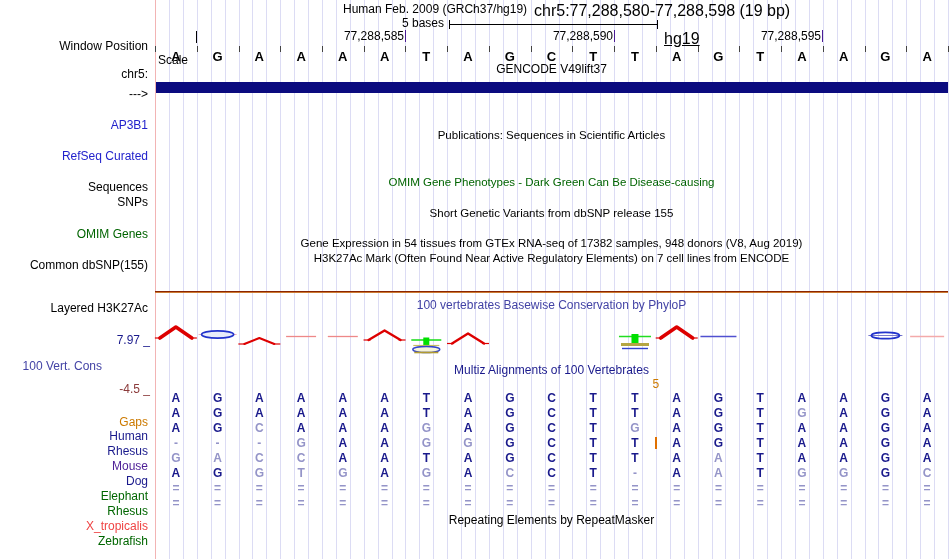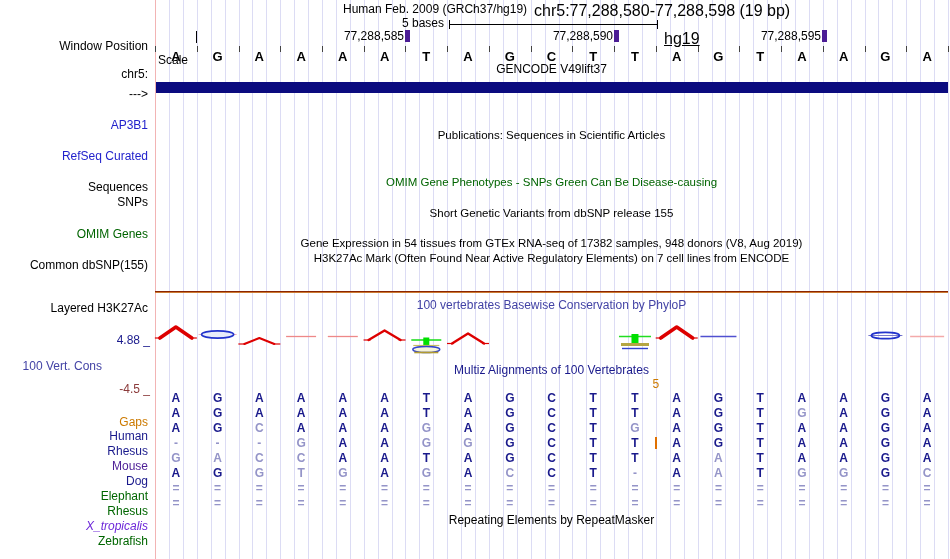--- a/index.html
+++ b/index.html
@@ -8,21 +8,21 @@
     font-family:"Liberation Sans",sans-serif;color:#000;
   }
   .abs{position:absolute;white-space:nowrap;}
   .lbl{position:absolute;font-size:12px;text-align:right;white-space:nowrap;line-height:13px;margin-top:38px;}
   .msg{position:absolute;left:155px;width:793px;text-align:center;font-size:11.5px;line-height:13px;white-space:nowrap;}
   .gridline{position:absolute;top:0;width:1px;height:559px;background:#dcdcf4;}
   .pinkline{position:absolute;top:0;width:1px;height:559px;background:#f2b4b4;}
   .basetick{position:absolute;width:1px;height:6px;background:#444;}
   .seqletter{position:absolute;font-size:13px;line-height:14px;transform:translateX(-50%);font-weight:bold;color:#000;}
   .mzletter{position:absolute;font-size:12px;line-height:13px;transform:translateX(-50%);font-weight:bold;}
-  .coord{position:absolute;font-size:12px;text-align:right;height:12px;line-height:13px;border-right:5px solid #4c1d95;padding-right:1px;}
+  .coord{position:absolute;font-size:12px;text-align:right;height:12px;line-height:13px;border-right:1px solid #4c1d95;padding-right:1px;}
   .navy{color:#1a1a8c;}
   .trackblue{color:#2222cc;}
   .omimgreen{color:#006400;}
   .orange{color:#cc7a00;}
   .consblue{color:#4343a5;}
   .maroon{color:#8b3a3a;}
 </style>
 </head>
 <body>
 
@@ -244,21 +244,21 @@
       <div class="mzletter" style="top: 467px; left: 551.5px; color: rgb(26, 26, 140);">C</div>
       <div class="mzletter" style="top: 467px; left: 593.2px; color: rgb(26, 26, 140);">T</div>
       <div class="mzletter" style="top: 467px; left: 635px; color: rgb(148, 148, 200);">-</div>
       <div class="mzletter" style="top: 467px; left: 676.7px; color: rgb(26, 26, 140);">A</div>
       <div class="mzletter" style="top: 467px; left: 718.4px; color: rgb(148, 148, 200);">A</div>
       <div class="mzletter" style="top: 467px; left: 760.2px; color: rgb(26, 26, 140);">T</div>
       <div class="mzletter" style="top: 467px; left: 801.9px; color: rgb(148, 148, 200);">G</div>
       <div class="mzletter" style="top: 467px; left: 843.7px; color: rgb(148, 148, 200);">G</div>
       <div class="mzletter" style="top: 467px; left: 885.4px; color: rgb(26, 26, 140);">G</div>
       <div class="mzletter" style="top: 467px; left: 927.1px; color: rgb(148, 148, 200);">C</div>
-      <div class="lbl" style="top: 482px; left: 0px; width: 148px; color: #6d28d9; font-style: italic;">X_tropicalis</div>
+      <div class="lbl" style="top: 482px; left: 0px; width: 148px; color: #ef4444;">X_tropicalis</div>
       <div class="mzletter" style="top: 482px; left: 175.9px; color: rgb(148, 148, 200);">=</div>
       <div class="mzletter" style="top: 482px; left: 217.6px; color: rgb(148, 148, 200);">=</div>
       <div class="mzletter" style="top: 482px; left: 259.3px; color: rgb(148, 148, 200);">=</div>
       <div class="mzletter" style="top: 482px; left: 301.1px; color: rgb(148, 148, 200);">=</div>
       <div class="mzletter" style="top: 482px; left: 342.8px; color: rgb(148, 148, 200);">=</div>
       <div class="mzletter" style="top: 482px; left: 384.6px; color: rgb(148, 148, 200);">=</div>
       <div class="mzletter" style="top: 482px; left: 426.3px; color: rgb(148, 148, 200);">=</div>
       <div class="mzletter" style="top: 482px; left: 468px; color: rgb(148, 148, 200);">=</div>
       <div class="mzletter" style="top: 482px; left: 509.8px; color: rgb(148, 148, 200);">=</div>
       <div class="mzletter" style="top: 482px; left: 551.5px; color: rgb(148, 148, 200);">=</div>
@@ -311,34 +311,34 @@
   <div class="msg" style="top:63px;font-size:12px;">GENCODE V49lift37</div>
   <div class="lbl trackblue" style="top:81px;left:0;width:148px;">AP3B1</div>
   <div class="abs" style="top:82px;left:156px;width:792px;height:11px;background:#0b0b7f;"></div>
 
   <div class="lbl trackblue" style="top:112px;left:0;width:148px;">RefSeq Curated</div>
 
   <div class="msg" style="top:129px;">Publications: Sequences in Scientific Articles</div>
   <div class="lbl" style="top:143px;left:0;width:148px;">Sequences</div>
   <div class="lbl" style="top:158px;left:0;width:148px;">SNPs</div>
 
-  <div class="msg omimgreen" style="top:176px;">OMIM Gene Phenotypes - SNPs Green Can Be Disease-causing</div>
+  <div class="msg omimgreen" style="top:176px;">OMIM Gene Phenotypes - Dark Green Can Be Disease-causing</div>
   <div class="lbl omimgreen" style="top:190px;left:0;width:148px;">OMIM Genes</div>
 
   <div class="msg" style="top:207px;">Short Genetic Variants from dbSNP release 155</div>
   <div class="lbl" style="top:221px;left:0;width:148px;">Common dbSNP(155)</div>
 
   <div class="msg" style="top:237px;">Gene Expression in 54 tissues from GTEx RNA-seq of 17382 samples, 948 donors (V8, Aug 2019)</div>
   <div class="msg" style="top:252px;">H3K27Ac Mark (Often Found Near Active Regulatory Elements) on 7 cell lines from ENCODE</div>
   <div class="lbl" style="top:264px;left:0;width:148px;">Layered H3K27Ac</div>
 
   <div class="abs" style="top:291px;left:155px;width:793px;height:1px;background:#8b2500;"></div>
   <div class="abs" style="top:292px;left:155px;width:793px;height:1px;background:#cc7a33;"></div>
 
-  <div class="lbl navy" style="top:296px;left:0;width:150px;">4.88 _</div>
+  <div class="lbl navy" style="top:296px;left:0;width:150px;">7.97 _</div>
   <div class="msg consblue" style="top:299px;font-size:12px;">100 vertebrates Basewise Conservation by PhyloP</div>
   <div class="lbl consblue" style="top:322px;left:0;width:102px;">100 Vert. Cons</div>
   <div class="lbl maroon" style="top:345px;left:0;width:150px;">-4.5 _</div>
 
   <div class="msg navy" style="top:364px;font-size:12px;">Multiz Alignments of 100 Vertebrates</div>
   <div class="lbl orange" style="top:378px;left:0;width:148px;">Gaps</div>
   <div class="abs orange" id="gap-count" style="top: 377px; font-size: 12px; transform: translateX(-50%); left: 655.8px;">5</div>
 
   <div class="msg" style="top:514px;font-size:12px;">Repeating Elements by RepeatMasker</div>
   <div class="lbl" style="top:528px;left:0;width:148px;">RepeatMasker</div>

